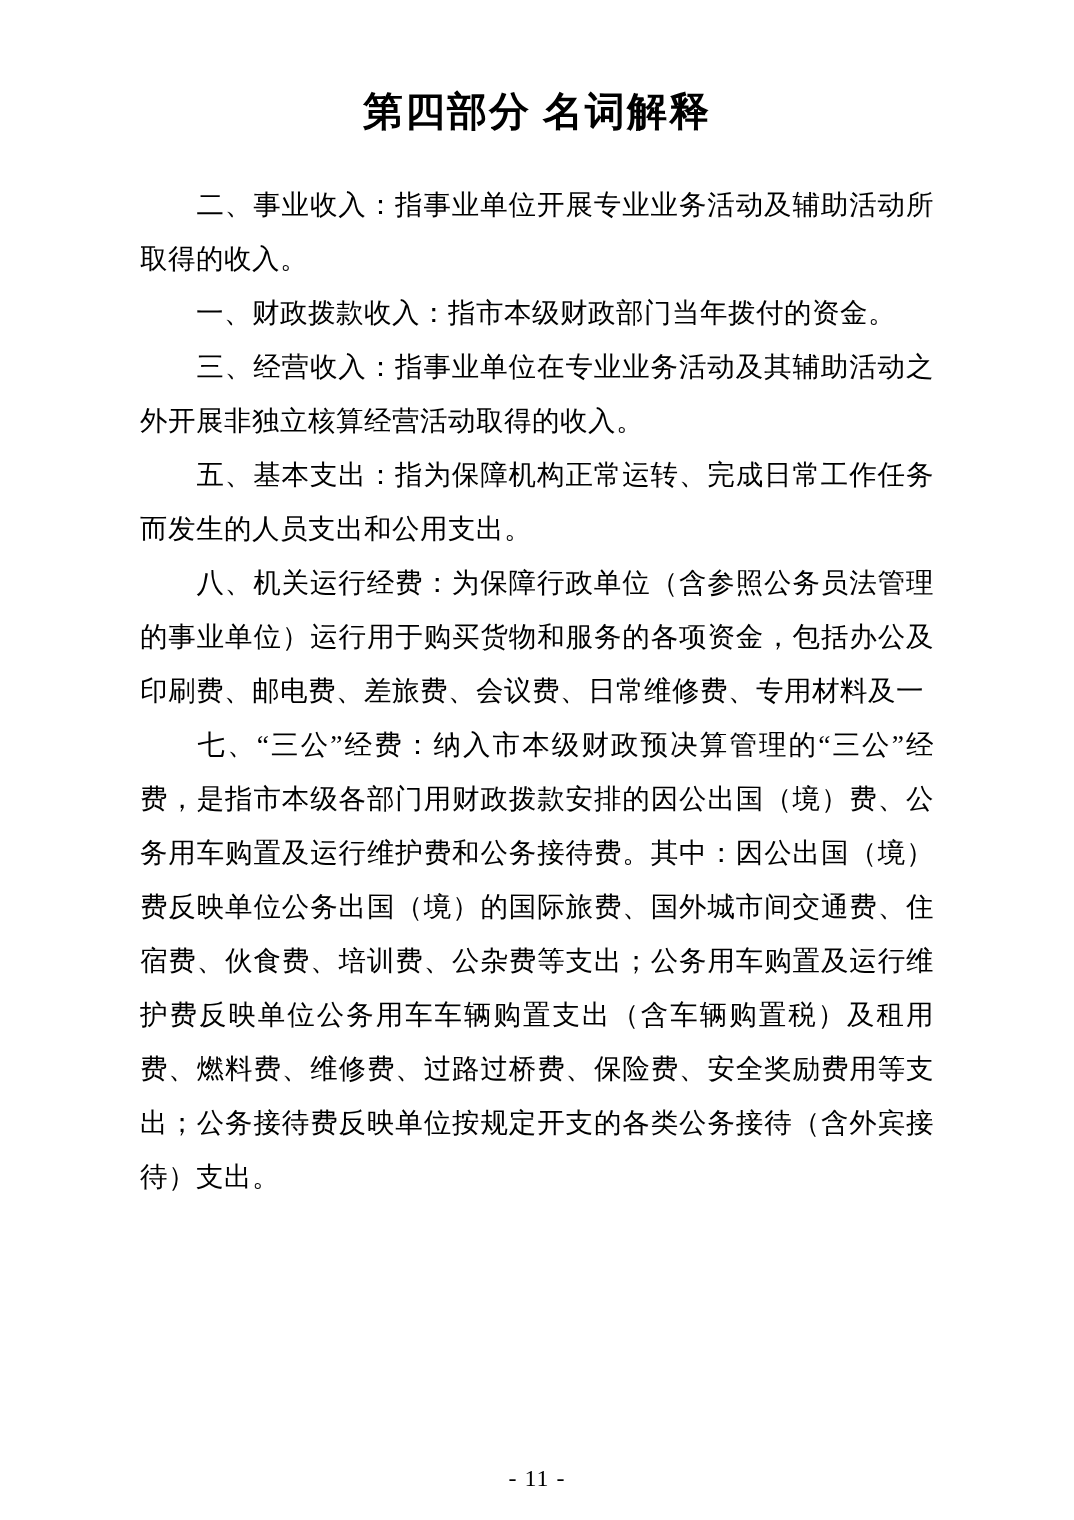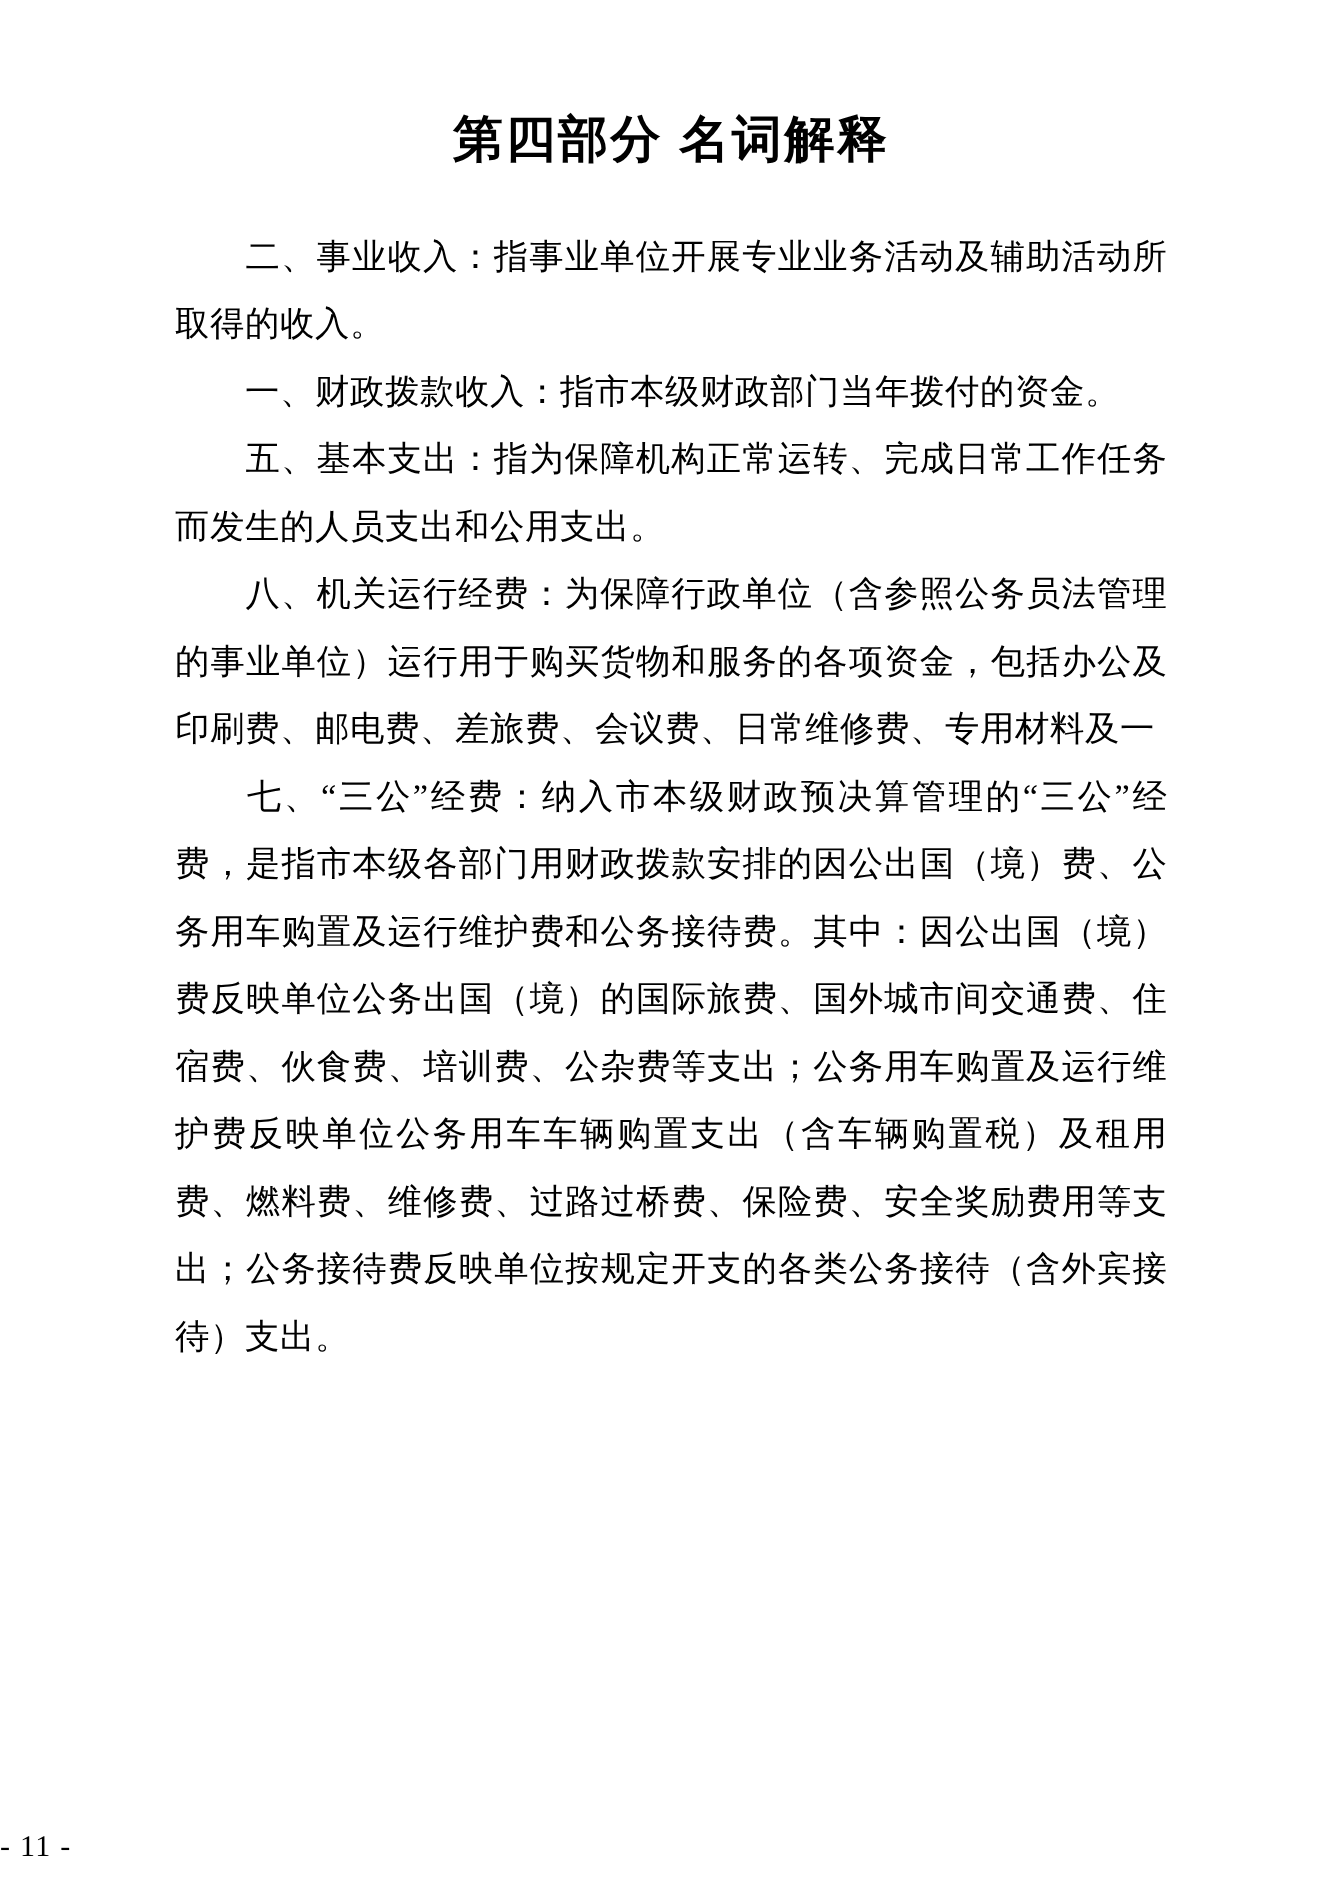--- a/index.html
+++ b/index.html
@@ -22,55 +22,57 @@
     padding: 86px 140px 0 140px;
     position: relative;
   }
   .doc-title {
     text-align: center;
     font-size: 40px;
     font-weight: 700;
     letter-spacing: 2px;
     margin: 0 0 40px 0;
     line-height: 1.3;
-    font-family: Liberation Sans, sans-serif;
+    font-family: Liberation Serif, serif;
   }
   .para {
     font-size: 27.5px;
     line-height: 54px;
     text-align: justify;
     text-align-last: left;
     text-justify: inter-ideograph;
     margin: 0;
     letter-spacing: 0.5px;
   }
   .para .indent {
     display: inline-block;
     width: 56px;
   }
   .page-number {
     position: absolute;
     bottom: 28px;
     left: 0;
     width: 1074px;
+    text-align: center;
     font-size: 24px;
     letter-spacing: 1px;
   }
 </style>
 </head>
 <body>
 
 <div class="page">
 
   <h1 class="doc-title">第四部分  名词解释</h1>
 
   <p class="para"><span class="indent"></span><span>二、事业收入：指事业单位开展专业业务活动及辅助活动所取得的收入。</span></p>
 
   <p class="para"><span class="indent"></span><span>一、财政拨款收入：指市本级财政部门当年拨付的资金。</span></p>
 
+  <p class="para"><span class="indent"></span><span>三、经营收入：指事业单位在专业业务活动及其辅助活动之外开展非独立核算经营活动取得的收入。</span></p>
 
 
   <p class="para"><span class="indent"></span><span>五、基本支出：指为保障机构正常运转、完成日常工作任务而发生的人员支出和公用支出。</span></p>
 
 
   <p class="para"><span class="indent"></span><span>八、机关运行经费：为保障行政单位（含参照公务员法管理的事业单位）运行用于购买货物和服务的各项资金，包括办公及印刷费、邮电费、差旅费、会议费、日常维修费、专用材料及一</span></p>
 
   <p class="para"><span class="indent"></span><span>七、“三公”经费：纳入市本级财政预决算管理的“三公”经费，是指市本级各部门用财政拨款安排的因公出国（境）费、公务用车购置及运行维护费和公务接待费。其中：因公出国（境）费反映单位公务出国（境）的国际旅费、国外城市间交通费、住宿费、伙食费、培训费、公杂费等支出；公务用车购置及运行维护费反映单位公务用车车辆购置支出（含车辆购置税）及租用费、燃料费、维修费、过路过桥费、保险费、安全奖励费用等支出；公务接待费反映单位按规定开支的各类公务接待（含外宾接待）支出。</span></p>
 
   <div class="page-number">- 11 -</div>

